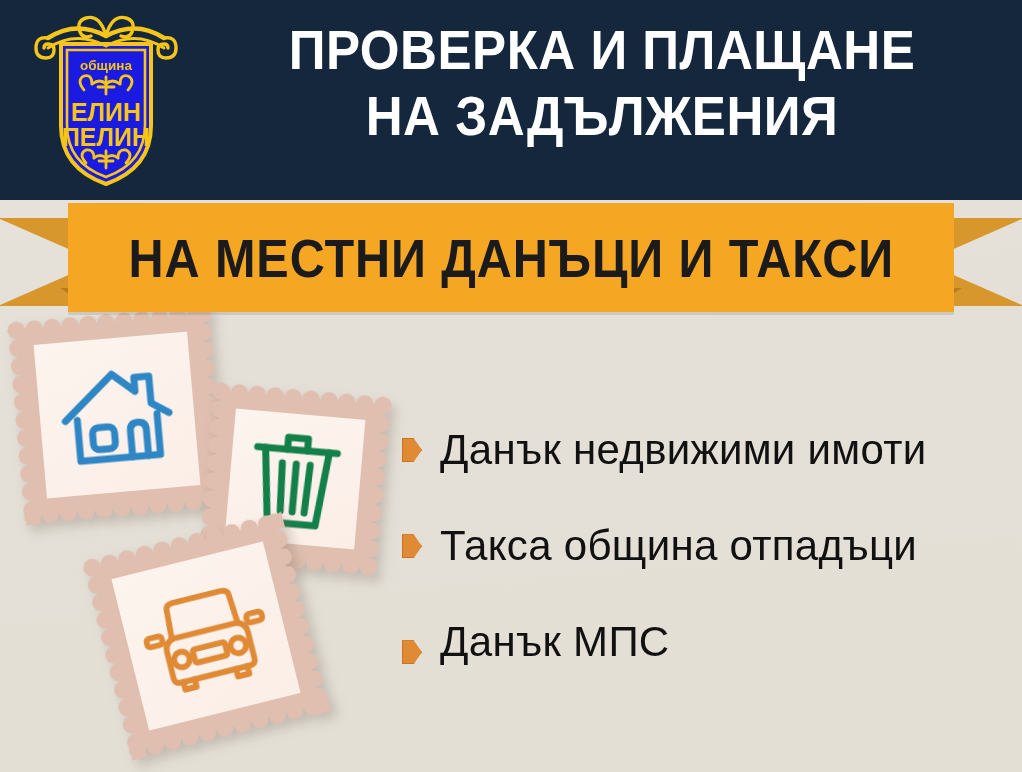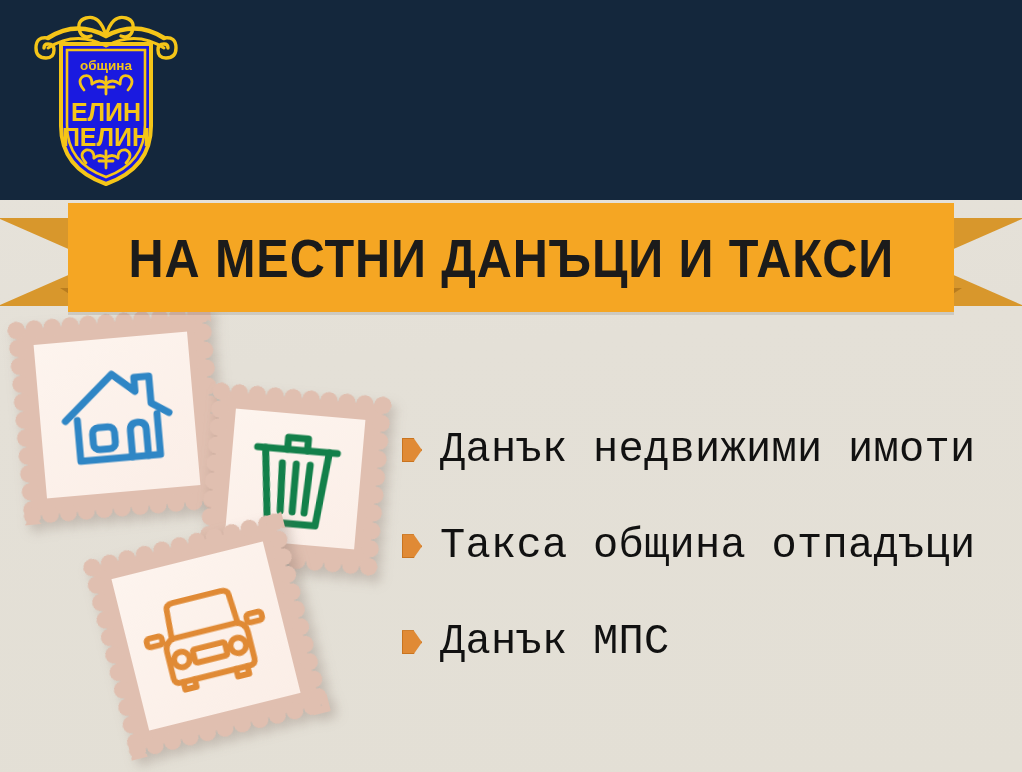--- a/index.html
+++ b/index.html
@@ -215,34 +215,34 @@
     left: 402px;
     top: 428px;
     width: 610px;
     z-index: 4;
   }
   .bullet-item {
     display: flex;
     align-items: center;
     margin-bottom: 52px;
   }
-  .bullet-item:last-child { margin-bottom: 1px; }
+  .bullet-item:last-child { margin-bottom: 1px; align-items: flex-end; }
 
   .bullet-marker {
     flex: 0 0 auto;
     width: 18px;
     height: 22px;
     margin-right: 18px;
     background: #e08a35;
     border: 1.5px solid #c9741f;
     clip-path: polygon(0 0, 58% 0, 100% 50%, 58% 100%, 0 100%);
   }
   .bullet-label {
     color: #111111;
-    font-family: Liberation Mono, monospace;
+    font-family: Liberation Sans, sans-serif;
     font-size: 42px;
     line-height: 1.05;
     letter-spacing: 0.3px;
     white-space: nowrap;
   }
 </style>
 </head>
 <body>
 
 <div id="poster">
@@ -282,20 +282,24 @@
           <g stroke="#f5c518" stroke-width="2.8" fill="none" stroke-linecap="round">
             <path d="M56 155 Q48 146 56 142 Q64 141 64 150"></path>
             <path d="M96 155 Q104 146 96 142 Q88 141 88 150"></path>
             <path d="M64 150 Q70 145 76 150 Q82 145 88 150"></path>
             <path d="M76 143 L76 160"></path>
             <path d="M69 153 L83 153"></path>
           </g>
         </svg>
       </div>
 
+      <div class="title-wrap">
+        <span class="title-line">ПРОВЕРКА И ПЛАЩАНЕ</span>
+        <span class="title-line second">НА ЗАДЪЛЖЕНИЯ</span>
+      </div>
 
     </div>
   </div>
 
   <div class="ribbon">
     <div class="ribbon-tail left"></div>
     <div class="ribbon-tail right"></div>
     <div class="ribbon-shadow-l"></div>
     <div class="ribbon-shadow-r"></div>
     <div class="ribbon-main">

